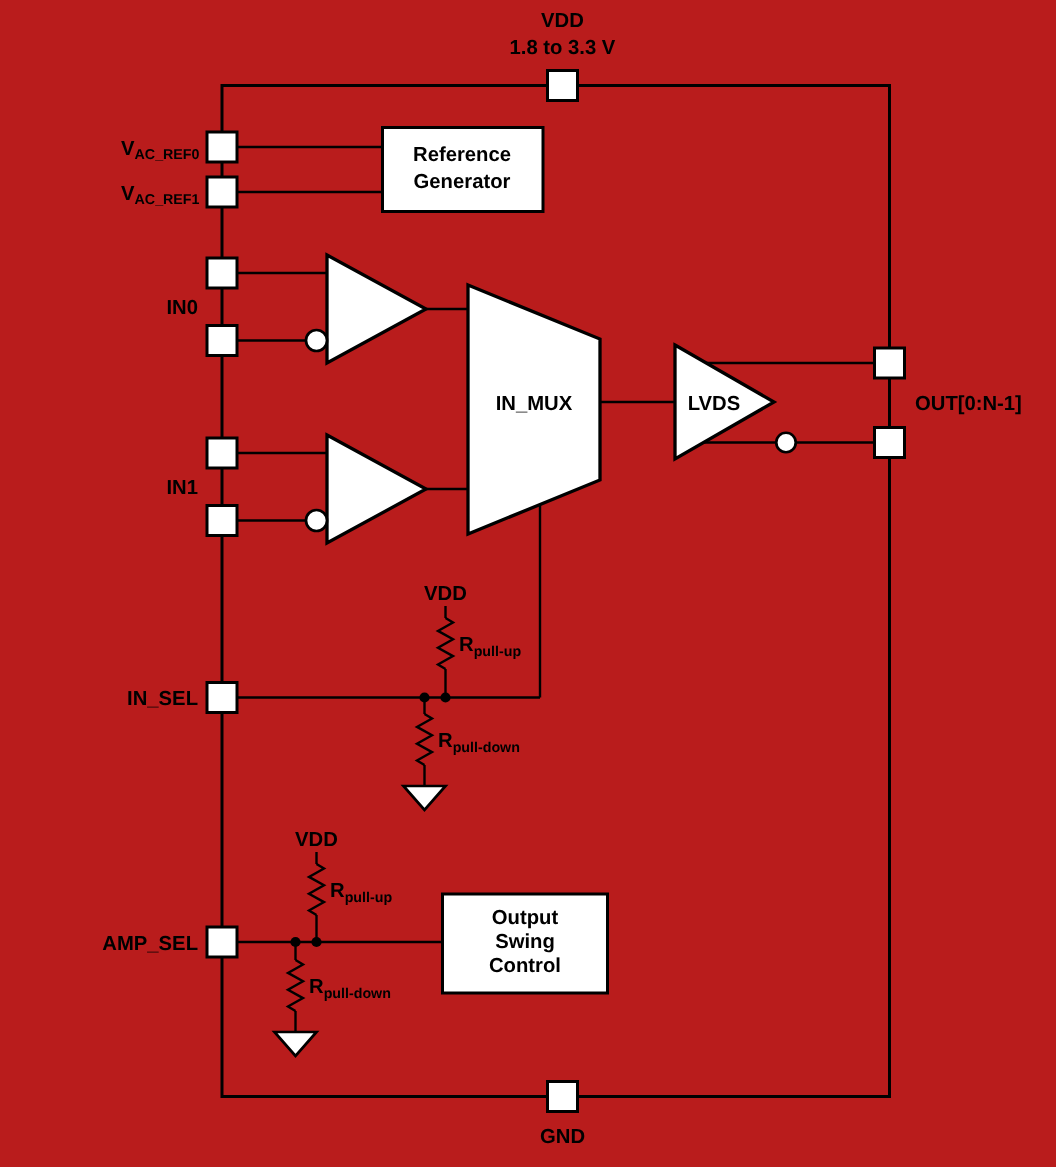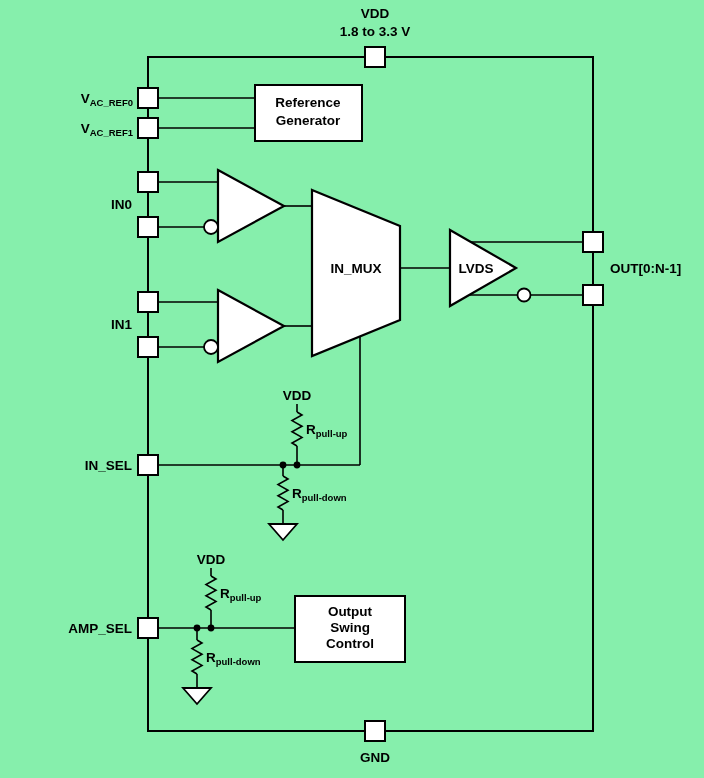--- a/index.html
+++ b/index.html
@@ -1,18 +1,18 @@
 <!DOCTYPE html>
 <html><head>
 <meta charset="utf-8">
 <style>
   * { margin:0; padding:0; box-sizing:border-box; }
   html,body { background:#ffffff; }
   body { font-family:"Liberation Sans", sans-serif; }
-  .stage { position:relative; width:704px; height:778px; background:#86efac; overflow:hidden; }
+  .stage { position:relative; width:704px; height:778px; background:#b91c1c; overflow:hidden; }
   svg { display:block; }
   svg text { font-family:"Liberation Sans", sans-serif; font-weight:bold; fill:#000; }
   .lbl  { font-size:13.5px; }
   .sub  { font-size:9.5px; }
   .wire { stroke:#000; stroke-width:1.6; fill:none; }
   .boundary { stroke:#000; stroke-width:2; fill:none; }
   .pin  { fill:#ffffff; stroke:#000; stroke-width:2; }
   .block{ fill:#ffffff; stroke:#000; stroke-width:2; }
   .shape{ fill:#ffffff; stroke:#000; stroke-width:2.2; }
   .bubble { fill:#ffffff; stroke:#000; stroke-width:1.8; }

